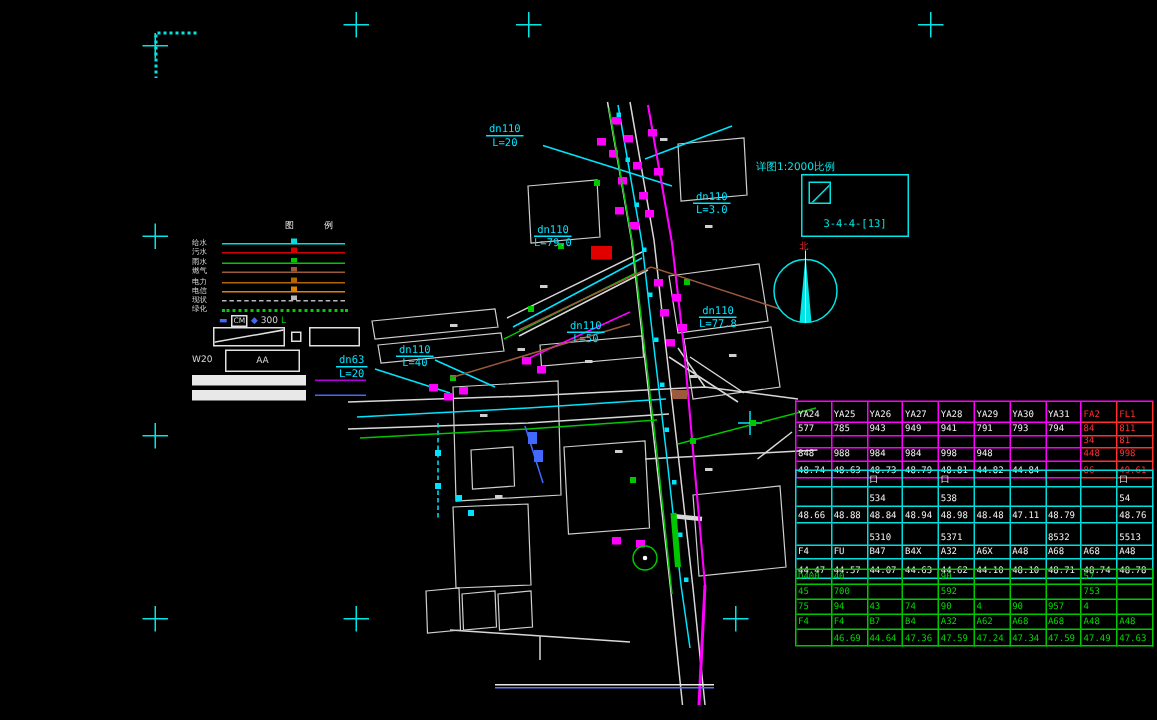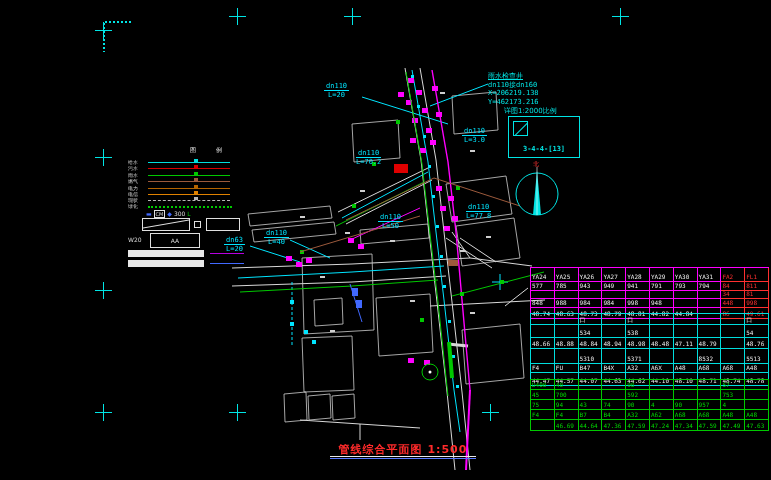--- a/index.html
+++ b/index.html
@@ -31,21 +31,21 @@
   
   .pipe-label{position:absolute;color:#00e5ff;font-size:7px;line-height:8px;
               font-family:"DejaVu Sans Mono","Liberation Mono",monospace;text-align:center;}
   .pipe-label .top{border-bottom:1px solid #00e5ff;padding:0 2px;}
   
   #annotation{position:absolute;left:488px;top:72px;color:#00e5e5;font-size:7px;line-height:8.5px;
               font-family:"DejaVu Sans Mono","Liberation Mono",monospace;}
   #annotation .l0{text-decoration:underline;}
   
   #detail-caption{position:absolute;left:504px;top:106px;color:#00e5e5;font-size:7px;}
-  #detail-box{position:absolute;left:508px;top:116px;width:70px;height:40px;border:1px solid #00e5e5;font-weight:bold;}
+  #detail-box{position:absolute;left:534px;top:116px;width:70px;height:40px;border:1px solid #00e5e5;}
   #detail-hatch{position:absolute;left:4px;top:4px;width:13px;height:13px;border:1px solid #00e5e5;overflow:hidden;}
   #detail-hatch:before{content:"";position:absolute;left:-4px;top:5px;width:26px;border-top:1px solid #00e5e5;transform:rotate(-45deg);}
   #detail-label{position:absolute;left:0;right:0;bottom:4px;text-align:center;color:#00e5e5;font-size:7px;
                 font-family:"DejaVu Sans Mono","Liberation Mono",monospace;}
   
   #title{position:absolute;left:318px;top:442px;width:170px;text-align:center;color:#ff2a2a;
          font-size:11px;font-weight:bold;letter-spacing:1px;}
   #title-ul1{position:absolute;left:330px;top:456px;width:146px;border-top:1px solid #e8e8e8;}
   #title-ul2{position:absolute;left:330px;top:458px;width:146px;border-top:1px solid #5577ff;}
   
@@ -275,26 +275,20 @@
     <div>
       <div class="abs" style="left:0;top:90px;color:#d8d8d8;font-size:6px">W20</div>
       <div class="abs" style="left:22px;top:87px;width:48px;height:13px;border:1px solid #e0e0e0;color:#d8d8d8;font-size:6px;text-align:center;line-height:13px">AA</div>
     </div>
     <div class="lg-bar" style="left:0;top:104px"></div>
     <div class="lg-bar" style="left:0;top:114px"></div>
     <div class="abs" style="left:82px;top:107px;width:34px;border-top:1.5px solid #b400e0"></div>
     <div class="abs" style="left:82px;top:117px;width:34px;border-top:1.5px solid #4169ff"></div>
   </div>
 
-  <div id="annotation">
-    <div class="l0">雨水检查井</div>
-    <div>dn110接dn160</div>
-    <div>X=206219.138</div>
-    <div>Y=462173.216</div>
-  </div>
 
   <div id="detail-caption">详图1:2000比例</div>
   <div id="detail-box">
     <div id="detail-hatch"></div>
     <div id="detail-label">3-4-4-[13]</div>
   </div>
 
   <div id="north-label">北</div>
   <svg id="north" width="50" height="62">
     <circle cx="25" cy="31" r="21" stroke="#00e5e5" stroke-width="1" fill="none"></circle>
@@ -302,21 +296,21 @@
     <line x1="25" y1="4" x2="25" y2="52" stroke="#ffffff" stroke-width="0.6"></line>
   </svg>
 
   <div id="pipe-labels">
       <div class="pipe-label" style="left: 324px; top: 82px;">
         <div class="top">dn110</div>
         <div>L=20</div>
       </div>
       <div class="pipe-label" style="left: 356px; top: 149px;">
         <div class="top">dn110</div>
-        <div>L=70.2</div>
+        <div>L=79.0</div>
       </div>
       <div class="pipe-label" style="left: 462px; top: 127px;">
         <div class="top">dn110</div>
         <div>L=3.0</div>
       </div>
       <div class="pipe-label" style="left: 466px; top: 203px;">
         <div class="top">dn110</div>
         <div>L=77.8</div>
       </div>
       <div class="pipe-label" style="left: 378px; top: 213px;">
@@ -495,16 +489,15 @@
         <div class="tbl-cell" style="height: 10px; border-color: rgb(0, 200, 0); color: rgb(0, 216, 0);">47.36</div>
         <div class="tbl-cell" style="height: 10px; border-color: rgb(0, 200, 0); color: rgb(0, 216, 0);">47.59</div>
         <div class="tbl-cell" style="height: 10px; border-color: rgb(0, 200, 0); color: rgb(0, 216, 0);">47.24</div>
         <div class="tbl-cell" style="height: 10px; border-color: rgb(0, 200, 0); color: rgb(0, 216, 0);">47.34</div>
         <div class="tbl-cell" style="height: 10px; border-color: rgb(0, 200, 0); color: rgb(0, 216, 0);">47.59</div>
         <div class="tbl-cell" style="height: 10px; border-color: rgb(0, 200, 0); color: rgb(0, 216, 0);">47.49</div>
         <div class="tbl-cell" style="height: 10px; border-color: rgb(0, 200, 0); color: rgb(0, 216, 0);">47.63</div>
       </div>
     </div>
 
-  <div id="title"><span>管线综合平面图</span> <span>1:500</span></div>
   <div id="title-ul1"></div>
   <div id="title-ul2"></div>
 </div>
 
 </body></html>

